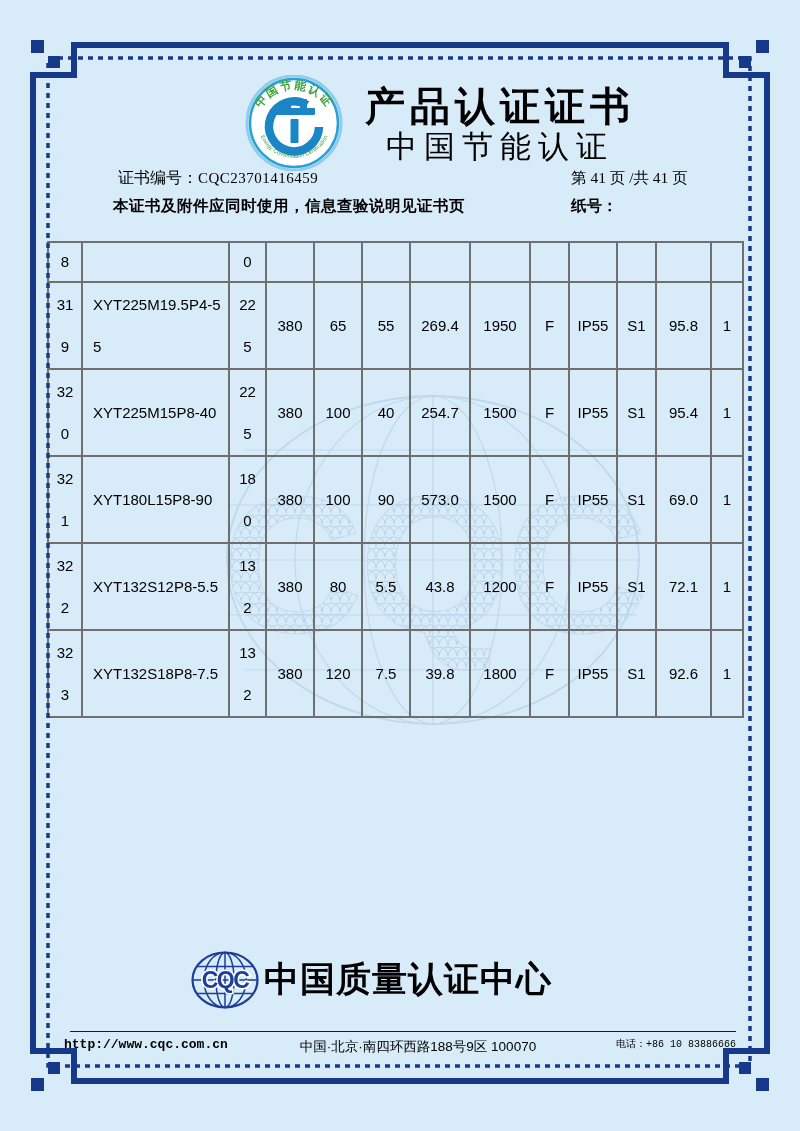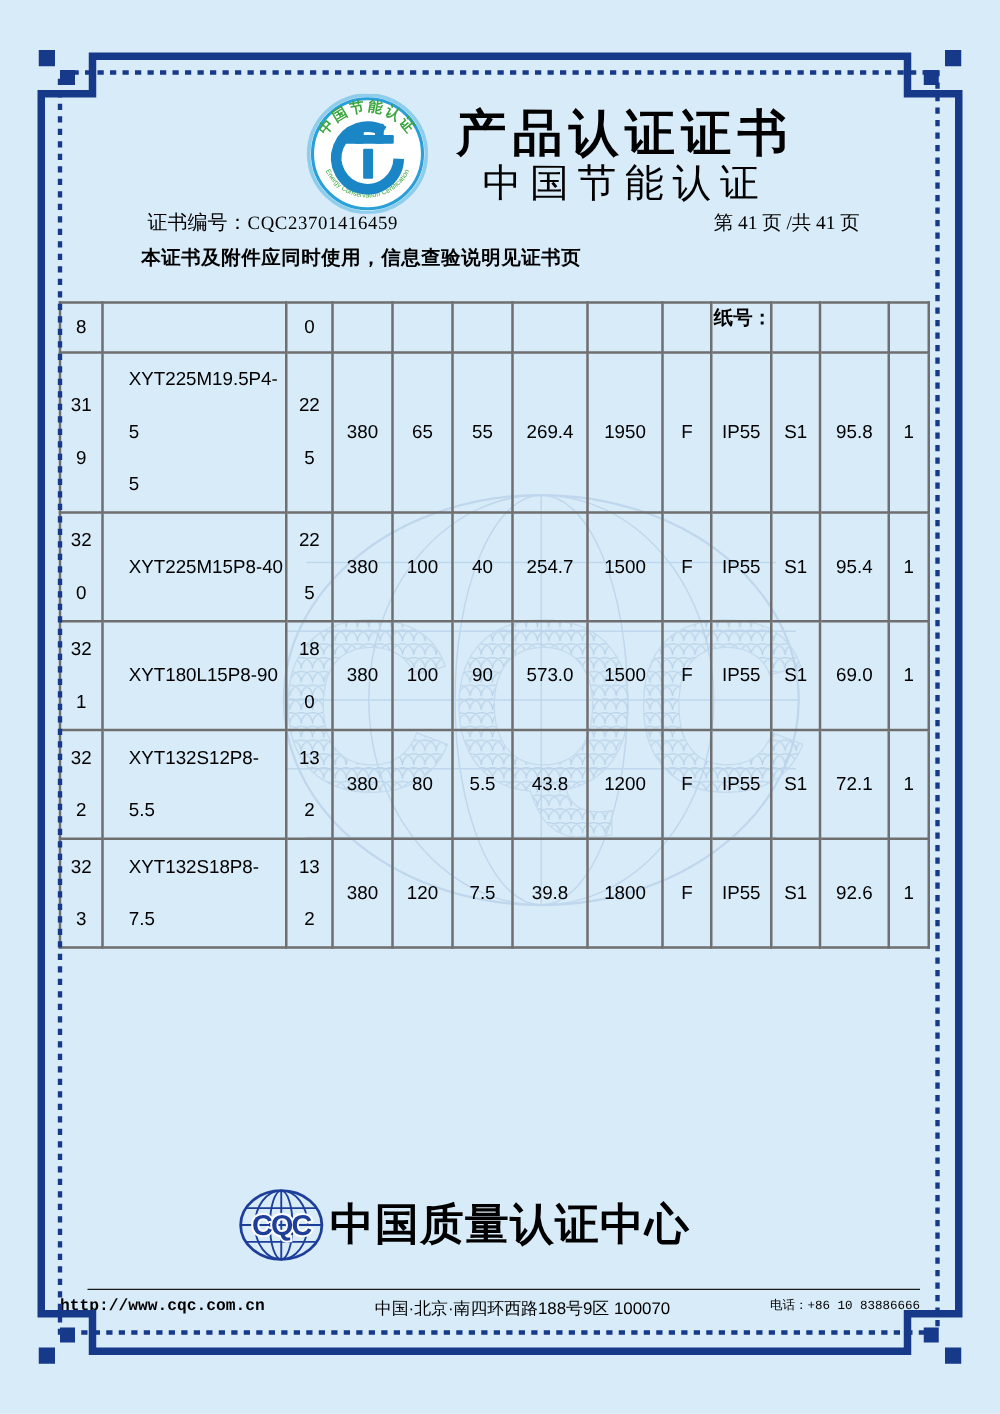--- a/index.html
+++ b/index.html
@@ -22,44 +22,44 @@
     font-family:"Liberation Sans", sans-serif; white-space:nowrap;
   }
   .subtitle {
     position:absolute; left:350px; top:126px; width:300px; text-align:center;
     font-size:31px; font-weight:400; letter-spacing:7px; white-space:nowrap;
   }
   .cert-line { position:absolute; left:118px; top:168px; font-family:"Liberation Serif", serif; font-size:16px; }
   .cert-line .cert-no { font-family:"Liberation Serif", serif; font-size:15px; letter-spacing:0.5px; }
   .page-info { position:absolute; left:571px; top:168px; font-family:"Liberation Serif", serif; font-size:15.5px; }
   .usage-note { position:absolute; left:113px; top:196px; font-size:15.5px; font-weight:700; letter-spacing:0.5px; }
-  .paper-no { position:absolute; left:571px; top:196px; font-size:15.5px; font-weight:700;margin-top:48px; }
+  .paper-no { position:absolute; left:571px; top:196px; font-size:15.5px; font-weight:700; }
 
   
   table.spec {
     position:absolute; left:47px; top:241px; z-index:1;
     border-collapse:collapse; table-layout:fixed; background:transparent;
   }
   table.spec td {
     border:2px solid #6f6f6f; padding:0; font-size:15px; color:#000;
     text-align:center; vertical-align:middle; white-space:pre-line;
     line-height:42px; overflow:hidden; font-family:"Liberation Sans", sans-serif;
   }
   table.spec tr.partial td { line-height:36px; }
-  table.spec td.model-cell { text-align:left; padding-left:20px; }
+  table.spec td.model-cell { text-align:left; padding-left:10px; }
 
   
   .footer-logo { position:absolute; left:190px; top:949px; width:70px; height:62px; }
   .org-name {
     position:absolute; left:264px; top:956px; font-size:35px; font-weight:600;
     letter-spacing:1px; white-space:nowrap;
   }
   .bottom-rule { position:absolute; left:70px; top:1031px; width:666px; height:1px; background:#1a1a1a; z-index:2; }
   .bottom-bar { position:absolute; left:0; top:1037px; width:800px; height:20px; font-size:13px; z-index:2; }
-  .website { position:absolute; left:48px; top:0; font-family:"Liberation Mono", monospace; font-weight:600; font-size:13px; }
+  .website { position:absolute; left:64px; top:0; font-family:"Liberation Mono", monospace; font-weight:600; font-size:13px; }
   .address { position:absolute; left:0; right:0; top:1px; text-align:center; font-size:13.5px;padding-left:36px; }
   .phone { position:absolute; right:64px; top:0; font-family:"Liberation Mono", monospace; font-weight:400; font-size:10px;text-align:right; }
 </style>
 </head>
 <body>
 
 <div class="canvas">
 
   <div class="watermark">
     <svg width="420" height="336" viewBox="0 0 420 336" opacity="0.65">

